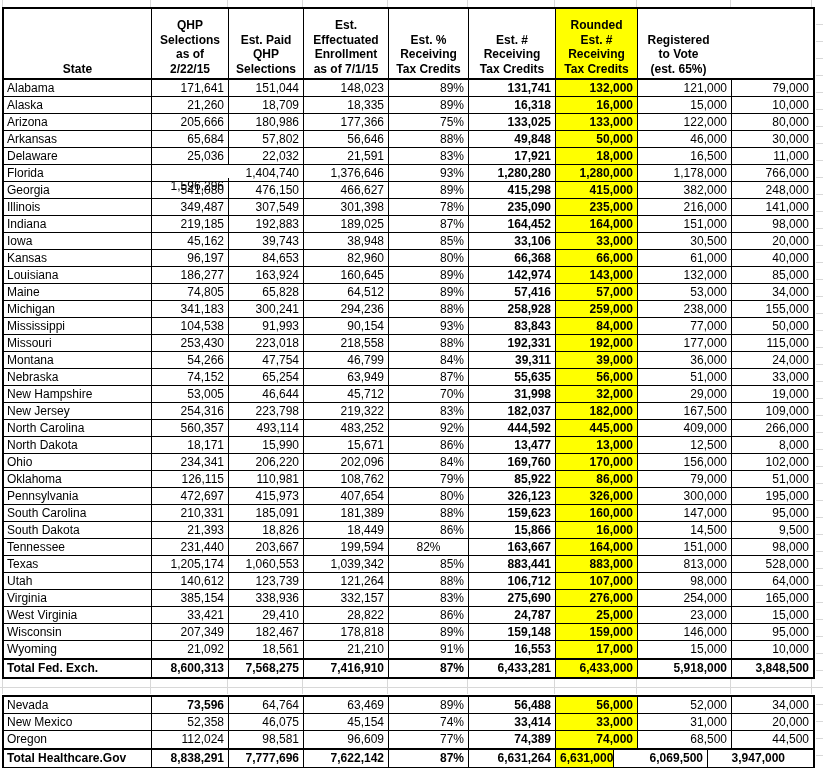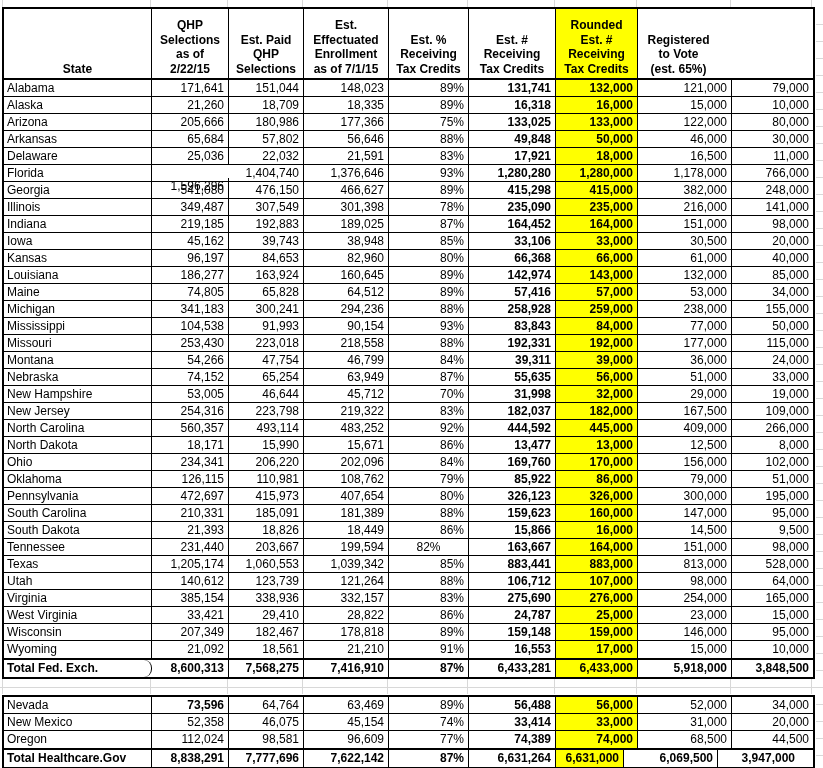--- a/index.html
+++ b/index.html
@@ -499,21 +499,21 @@
       <div class="cell num" style="width: 77px;">21,092</div>
       <div class="cell num" style="width: 75px;">18,561</div>
       <div class="cell num" style="width: 85px;">21,210</div>
       <div class="cell num" style="width: 80px;">91%</div>
       <div class="cell num bold" style="width: 87px;">16,553</div>
       <div class="cell num bold yellow" style="width: 82px;">17,000</div>
       <div class="cell num" style="width: 94px;">15,000</div>
       <div class="cell num" style="width: 81px;">10,000</div>
     </div>
     <div class="row total-row">
-      <div class="cell left bold" style="width: 148px; border-radius: 8px;">Total Fed. Exch.</div>
+      <div class="cell left bold" style="width: 148px;">Total Fed. Exch.</div>
       <div class="cell num bold" style="width: 77px;">8,600,313</div>
       <div class="cell num bold" style="width: 75px;">7,568,275</div>
       <div class="cell num bold" style="width: 85px;">7,416,910</div>
       <div class="cell num bold" style="width: 80px;">87%</div>
       <div class="cell num bold bold" style="width: 87px;">6,433,281</div>
       <div class="cell num bold yellow bold" style="width: 82px;">6,433,000</div>
       <div class="cell num bold" style="width: 94px;">5,918,000</div>
       <div class="cell num bold" style="width: 81px;">3,848,500</div>
     </div>
   </div>
@@ -552,17 +552,17 @@
       <div class="cell num" style="width: 94px;">68,500</div>
       <div class="cell num" style="width: 81px;">44,500</div>
     </div>
     <div class="row total-row">
       <div class="cell left bold" style="width: 148px;">Total Healthcare.Gov</div>
       <div class="cell num bold" style="width: 77px;">8,838,291</div>
       <div class="cell num bold" style="width: 75px;">7,777,696</div>
       <div class="cell num bold" style="width: 85px;">7,622,142</div>
       <div class="cell num bold" style="width: 80px;">87%</div>
       <div class="cell num bold bold" style="width: 87px;">6,631,264</div>
-      <div class="cell num bold yellow bold" style="width: 68px;">6,631,000</div>
+      <div class="cell num bold yellow bold" style="width: 58px;">6,631,000</div>
       <div class="cell num bold" style="width: 94px;">6,069,500</div>
       <div class="cell num bold" style="width: 81px;">3,947,000</div>
     </div>
   </div>
 
 </body></html>

